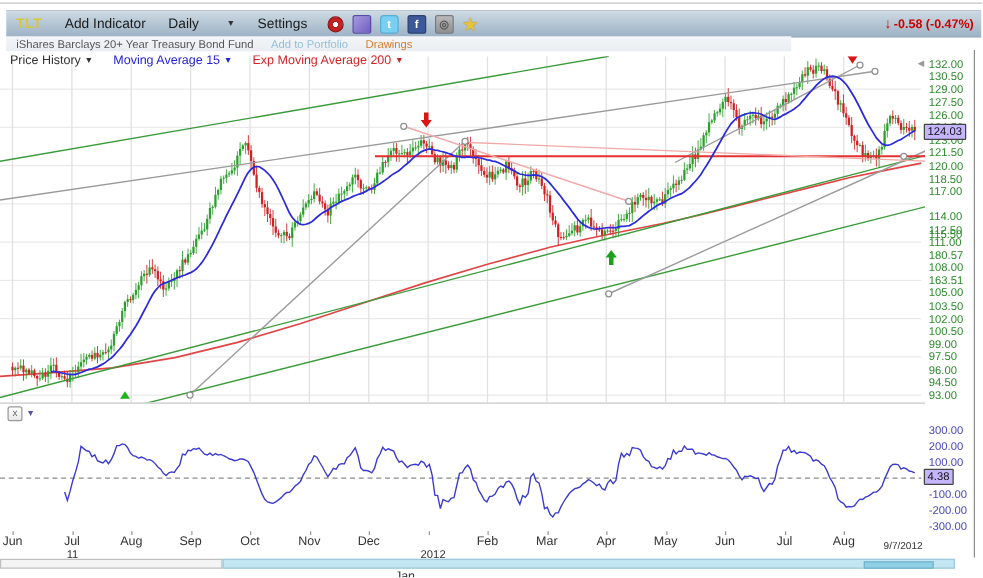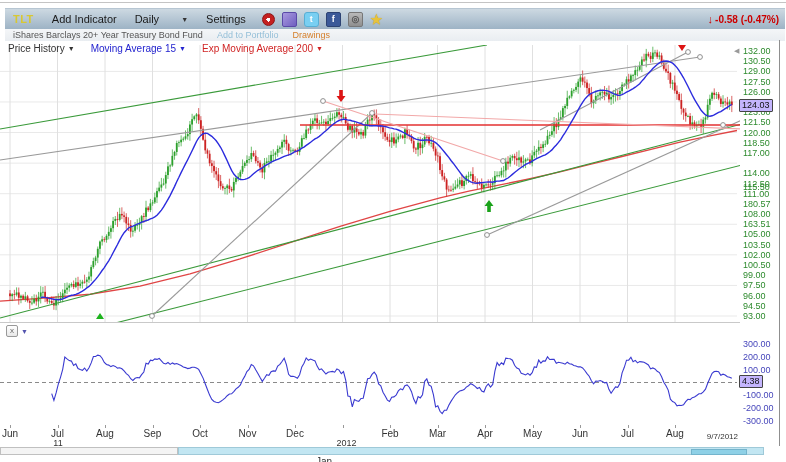--- a/index.html
+++ b/index.html
@@ -18,21 +18,21 @@
          font-size:9px;font-weight:bold;color:#fff;border-radius:2px;}
   .i-alarm{border-radius:50%;background:radial-gradient(circle at 50% 50%, #fff 0 2px, #c42020 2px);border:1px solid #8a1515;width:11px;height:11px;}
   .i-cube{background:linear-gradient(135deg,#a99ae0,#6f5fc0);border:1px solid #5a4aa8;}
   .i-twitter{background:#79cff2;border:1px solid #58aed4;color:#fff;border-radius:3px;}
   .i-facebook{background:#3b5998;border:1px solid #2d4373;border-radius:2px;}
   .i-camera{background:linear-gradient(#b9b9b9,#8f8f8f);border:1px solid #777;color:#555;border-radius:2px;}
   .i-star{background:none;color:#e7c33c;font-size:13px;text-shadow:0 0 1px #a8861a;}
   .tb-quote{margin-left:auto;margin-right:6px;color:#cc0000;font-weight:bold;font-size:10px;display:flex;align-items:center;gap:2px;}
   .tb-quote .dn{font-size:11px;}
   
-  .subbar{position:absolute;left:5px;top:29px;width:780px;height:12px;background:linear-gradient(#f4f6f8,#e9edf1);
+  .subbar{position:absolute;left:5px;top:29px;width:628px;height:12px;background:linear-gradient(#f4f6f8,#e9edf1);
           display:flex;align-items:center;font-size:9px;color:#555;}
   .sb-name{margin-left:8px;}
   .sb-link-blue{margin-left:14px;color:#94bfd8;}
   .sb-link-orange{margin-left:14px;color:#d57f2a;}
   
   .legend{position:absolute;left:8px;top:42px;height:12px;display:flex;font-size:10px;gap:16px;z-index:5;background:transparent;}
   .lg-item{display:flex;align-items:center;gap:3px;}
   .lg-caret{font-size:7px;}
   .lg-ph{color:#333;} .lg-ma{color:#2424cf;} .lg-ema{color:#d02424;}
   

